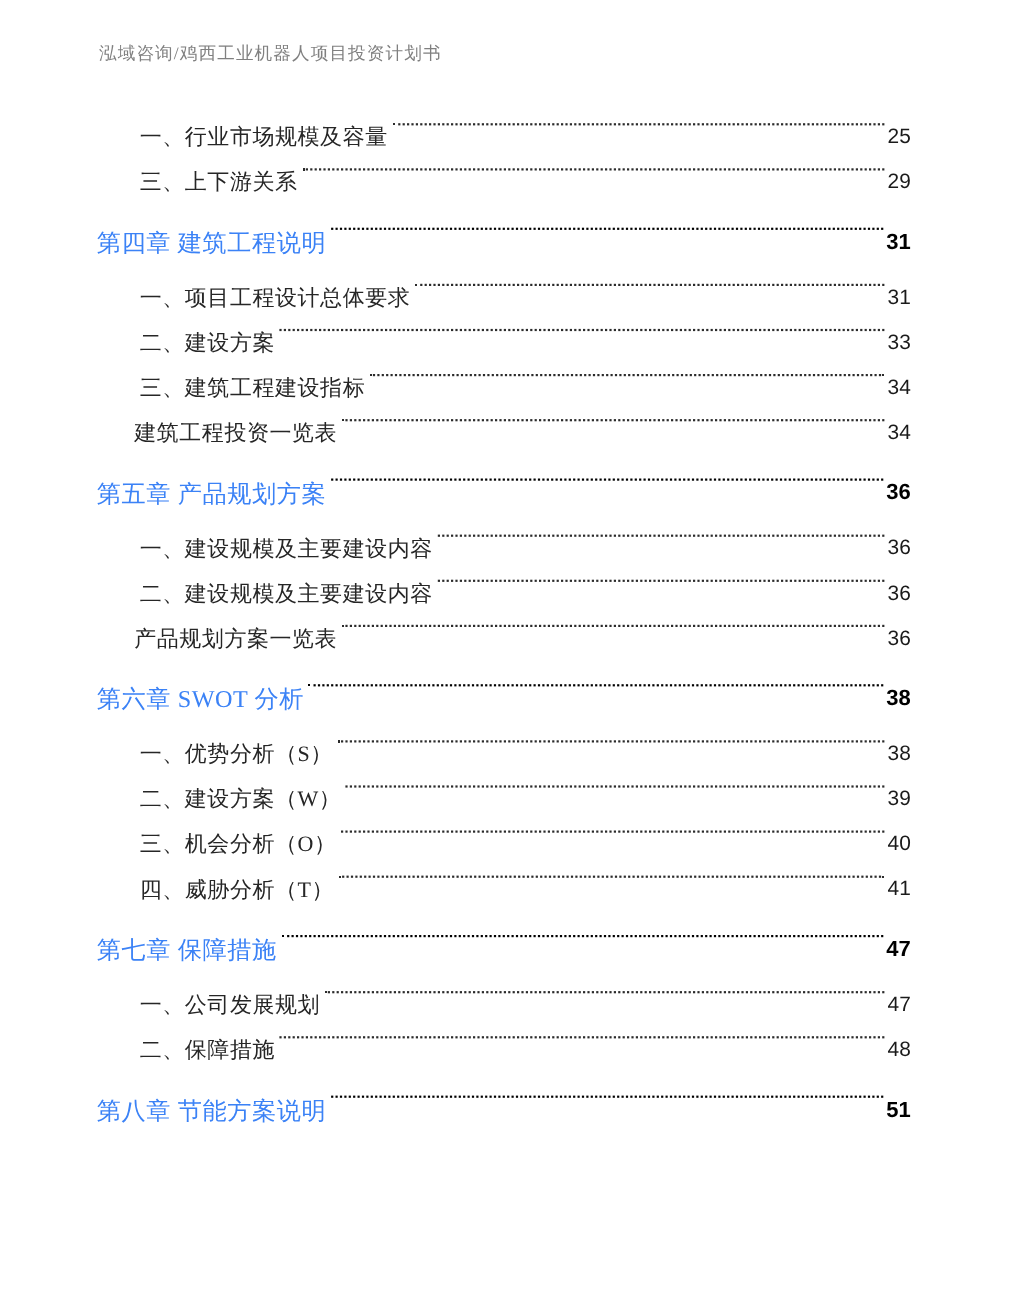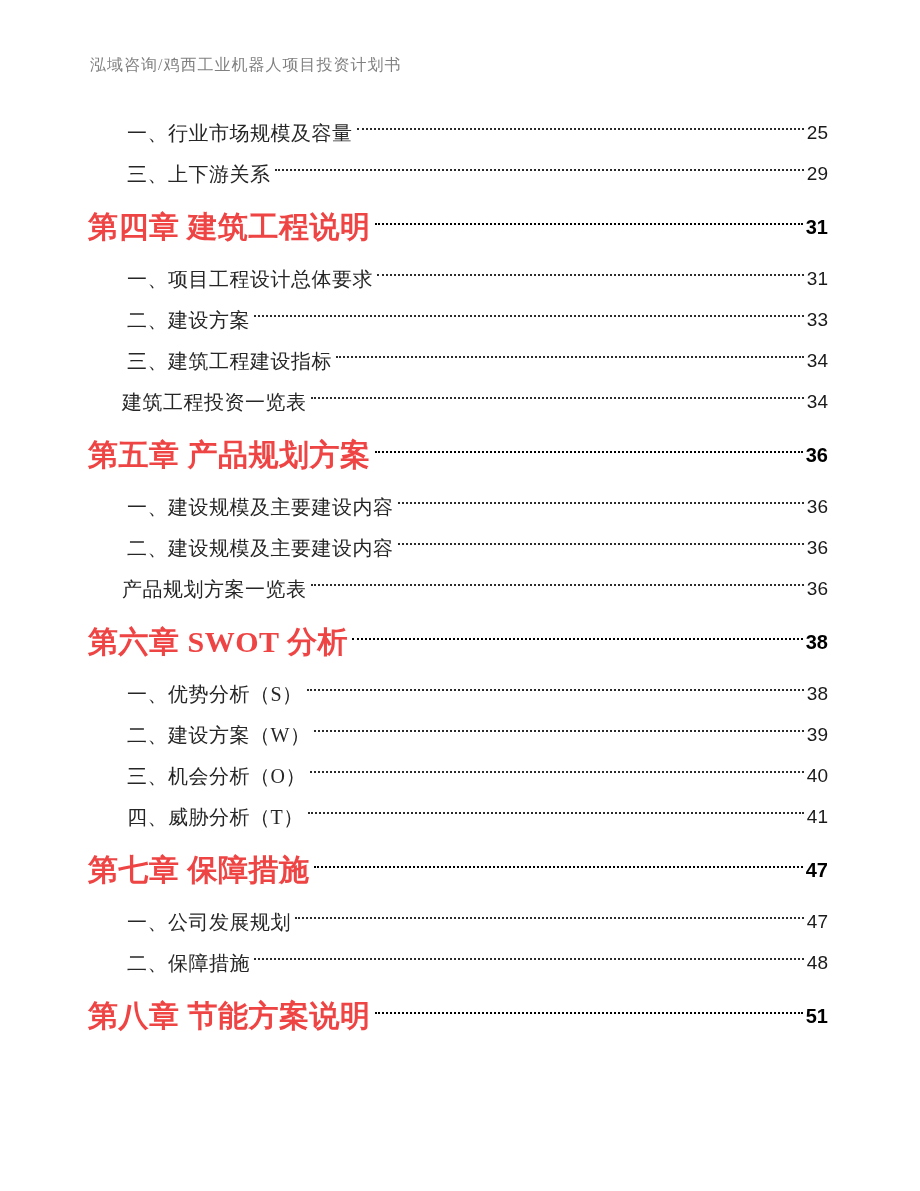--- a/index.html
+++ b/index.html
@@ -10,57 +10,57 @@
   .page {
     position: relative;
     width: 920px;
     height: 1191px;
     background: #ffffff;
     overflow: hidden;
   }
   .doc-header {
     position: absolute;
     left: 90px;
-    top: 55px;
+    top: 39px;
     font-family: "Liberation Serif", "DejaVu Serif", serif;
     font-size: 16px;
     letter-spacing: 1px;
     color: #808080;
     white-space: nowrap;
   }
   .toc {
     position: absolute;
     left: 88px;
     top: 112px;
     width: 740px;
   }
   .row {
     display: flex;
-    align-items: center;
+    align-items: flex-start;
   }
   .row.item  { height: 41px; padding-left: 39px; }
   .row.flush { height: 41px; padding-left: 34px; }
   .row.chapter {
     height: 40px;
     margin-top: 13px;
     margin-bottom: 11px;
   }
   .label {
     font-family: "Liberation Serif", "DejaVu Serif", serif;
     font-size: 20px;
     line-height: 26px;
     letter-spacing: 0.5px;
     color: #262626;
     white-space: nowrap;
   }
   .chapter .label {
-    font-size: 30px;
+    font-size: 22px;
     line-height: 28px;
-    font-weight: bold;
-    color: #ef4444;
+    font-weight: normal;
+    color: #3b82f6;
   }
   .leader {
     flex: 1 1 auto;
     min-width: 12px;
     border-bottom: 2px dotted #2b2b2b;
     margin: 0 3px 7px 4px;
   }
   .chapter .leader {
     border-bottom: 2.5px dotted #000000;
     margin-bottom: 7px;

